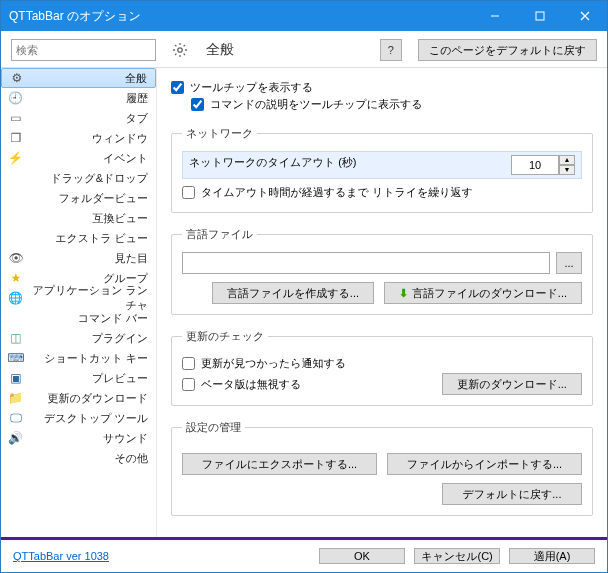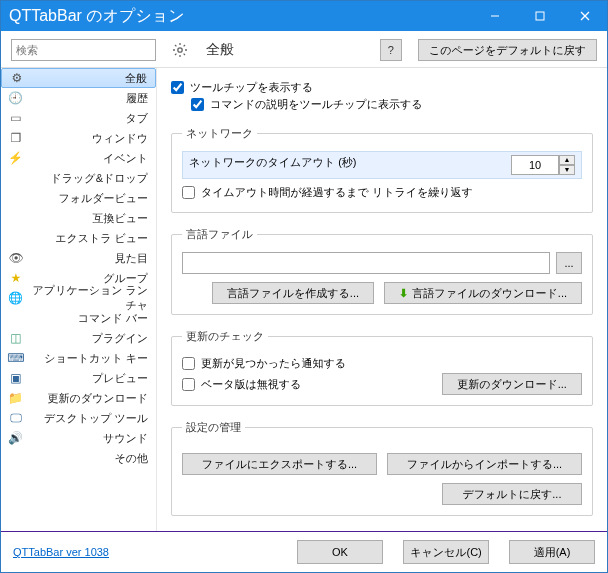--- a/index.html
+++ b/index.html
@@ -1,21 +1,21 @@
 <!DOCTYPE html>
 <html><head>
 <meta charset="utf-8">
 <style>
 * { margin: 0; padding: 0; box-sizing: border-box; font-family: "Meiryo UI", "MS UI Gothic", sans-serif; font-size: 11px; }
 body { background: #ccc; }
 
 .window { width: 608px; height: 573px; background: #fff; border: 1px solid #2e7bc2; box-shadow: 0 2px 12px rgba(0,0,0,0.3); display: flex; flex-direction: column; }
 
 .titlebar { height: 30px; background: #1e88e5; color: #fff; display: flex; align-items: center; padding-left: 8px; }
-.titlebar .title { flex: 1; font-size: 16px; }
+.titlebar .title { flex: 1; font-size: 12px; }
 .titlebar .winbtn { width: 45px; height: 30px; display: flex; align-items: center; justify-content: center; color: #fff; }
 
 .header-row { display: flex; align-items: center; padding: 8px 10px 6px 10px; gap: 16px; border-bottom: 1px solid #e0e0e0; }
 .search-box { width: 145px; height: 22px; border: 1px solid #a8a8a8; padding: 2px 4px; background: #fff; }
 .hdr-icon { width: 18px; text-align: center; color: #555; }
 .page-title { font-size: 14px; color: #333; flex: 1; }
 .help-btn { width: 22px; height: 22px; border: 1px solid #adadad; background: #e1e1e1; display: flex; align-items: center; justify-content: center; color: #333; }
 .reset-btn { height: 22px; padding: 0 10px; border: 1px solid #adadad; background: #e1e1e1; color: #000; }
 
 .body { flex: 1; display: flex; min-height: 0; }
@@ -44,23 +44,23 @@
 
 .langfile-row { display: flex; gap: 6px; }
 .langfile-input { flex: 1; height: 22px; border: 1px solid #a8a8a8; background: #fff; }
 .browse-btn { width: 26px; height: 22px; border: 1px solid #adadad; background: #e1e1e1; text-align:center; }
 
 .btn-row { display: flex; gap: 10px; justify-content: flex-end; margin-top: 8px; }
 .std-btn { height: 22px; padding: 0 14px; border: 1px solid #adadad; background: #e1e1e1; color: #000; min-width: 140px; display:inline-flex; align-items:center; justify-content:center; gap:4px;}
 .wide-btn { flex:1; }
 .dl-arrow { color: #39a200; font-weight:bold;}
 
-.footer { display: flex; align-items: center; padding: 8px 12px; border-top: 1px solid #4c1d95; gap: 20px; }
+.footer { display: flex; align-items: center; padding: 8px 12px; border-top: 3px solid #4c1d95; gap: 9px; }
 .ver-link { color: #0066cc; text-decoration: underline; flex: 1; }
-.footer .foot-btn { width: 86px; height: 24px; border: 1px solid #adadad; background: #e1e1e1; }
+.footer .foot-btn { width: 86px; height: 16px; border: 1px solid #adadad; background: #e1e1e1; }
 
 svg { display:block; }
 </style>
 </head>
 <body>
 
 <div class="window">
 
   <div class="titlebar">
     <span class="title">QTTabBar のオプション</span>

